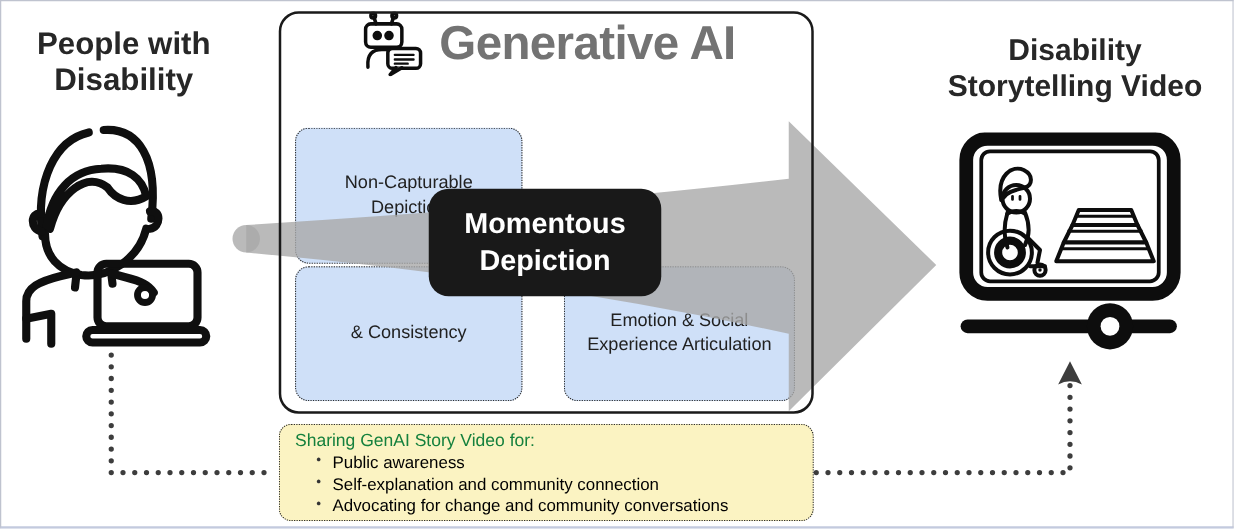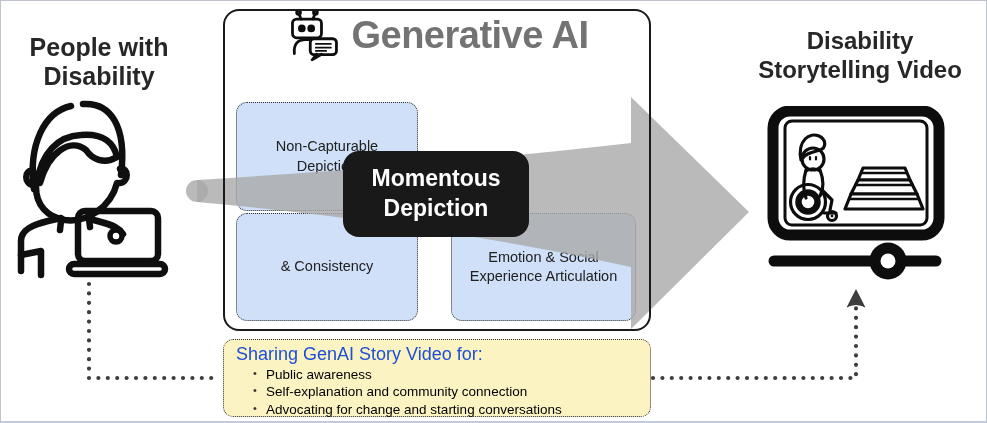--- a/index.html
+++ b/index.html
@@ -4,21 +4,21 @@
 <style>
   html,body{margin:0;padding:0;background:#ffffff;}
   .canvas{
     position:relative;width:987px;height:423px;background:#ffffff;
     font-family:"Liberation Sans","DejaVu Sans",sans-serif;
     border:1px solid #bfc3cf;border-bottom:2px solid #c3cade;
     box-sizing:border-box;overflow:hidden;color:#1f1f1f;
   }
   .abs{position:absolute;}
   
-  .left-title{left:2px;top:32px;width:192px;text-align:center;
+  .left-title{left:2px;top:20px;width:192px;text-align:center;
     font-size:25px;font-weight:bold;line-height:1.16;color:#272727;z-index:1;}
   .person-svg{left:12px;top:98px;z-index:1;}
   
   .genai-bg{left:222px;top:8px;width:428px;height:322px;background:#ffffff;
     border-radius:16px;z-index:1;box-sizing:border-box;}
   .genai-border{left:222px;top:8px;width:428px;height:322px;background:transparent;
     border:2.2px solid #1a1a1a;border-radius:16px;z-index:3;box-sizing:border-box;pointer-events:none;}
   .genai-header{left:244px;top:8px;width:384px;height:52px;display:flex;
     align-items:center;justify-content:center;gap:8px;z-index:1;}
   .genai-title{font-size:38px;font-weight:bold;color:#737373;letter-spacing:-0.5px;white-space:nowrap;}
@@ -38,21 +38,21 @@
   .conn-svg{left:0;top:0;z-index:2;pointer-events:none;}
   
   .right-title{left:733px;top:26px;width:252px;text-align:center;
     font-size:24px;font-weight:bold;line-height:1.2;color:#272727;z-index:1;}
   .monitor-svg{left:765px;top:105px;z-index:1;}
   .slider-svg{left:765px;top:240px;z-index:1;}
   
   .note{left:222px;top:338px;width:428px;height:78px;background:#fbf3c2;
     border:1.7px dotted #2e2e2e;border-radius:10px;z-index:1;box-sizing:border-box;
     padding:4px 10px 0 12px;}
-  .note-title{font-size:18px;color:#1d4ed8;display:block;line-height:1.15;}
+  .note-title{font-size:14px;color:#15803d;display:block;line-height:1.15;}
   .note ul{margin:1px 0 0 0;padding:0 0 0 30px;list-style:none;}
   .note li{font-size:13.5px;line-height:1.3;color:#000000;position:relative;}
   .note li::before{content:"•";position:absolute;left:-13px;top:0;font-size:11px;color:#333;}
 </style>
 </head>
 <body>
 
 <div class="canvas">
 
   <div class="abs left-title">
@@ -165,17 +165,17 @@
     <line x1="8" y1="20" x2="170" y2="20" stroke="#0d0d0d" stroke-width="11" stroke-linecap="round"></line>
     <circle cx="122" cy="20" r="18.5" fill="#0d0d0d"></circle>
     <circle cx="122" cy="20" r="7.5" fill="#ffffff"></circle>
   </svg>
 
   <div class="abs note">
     <span class="note-title">Sharing GenAI Story Video for:</span>
     <ul>
       <li>Public awareness</li>
       <li>Self-explanation and community connection</li>
-      <li>Advocating for change and starting conversations</li>
+      <li>Advocating for change and community conversations</li>
     </ul>
   </div>
 
 </div>
 
 </body></html>

